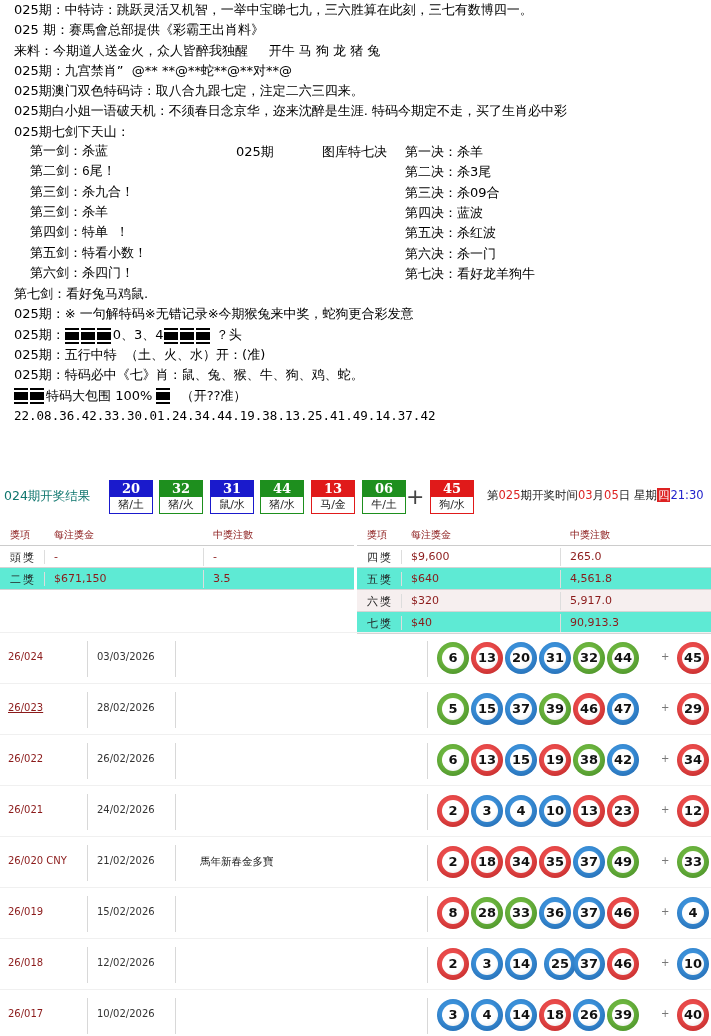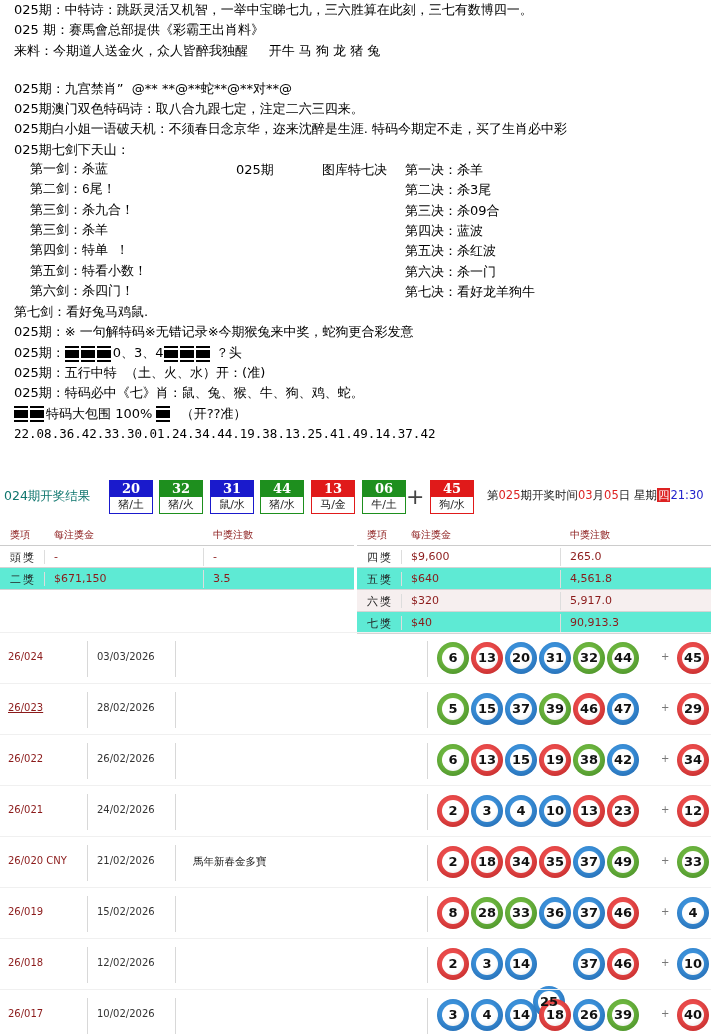--- a/index.html
+++ b/index.html
@@ -46,38 +46,38 @@
   .prize-row .sep2 { position: absolute; left: 203px; top: 2px; width: 1px; height: 18px; background: #ddd; }
   .prize-row .cnt { position: absolute; left: 213px; top: 4px; color: #8b1a1a; }
 
   
   .history { position: absolute; left: 0; top: 632px; width: 711px; }
   .hrow { height: 51px; position: relative; border-top: 1px solid #f0f0f0; }
   .hrow .drawno { position: absolute; left: 8px; top: 18px; font-size: 10px; color: #8b1a1a; }
   .hrow .drawno.link { text-decoration: underline; }
   .hrow .vsep { position: absolute; top: 8px; width: 1px; height: 36px; background: #d8d8d8; }
   .hrow .date { position: absolute; left: 97px; top: 18px; font-size: 10px; color: #333; }
-  .hrow .note { position: absolute; left: 193px; top: 18px; font-size: 10.5px; color: #222; }
+  .hrow .note { position: absolute; left: 200px; top: 18px; font-size: 10.5px; color: #222; }
   .balls { position: absolute; left: 437px; top: 9px; height: 34px; }
   .lball { position: absolute; top: 0; width: 32px; height: 32px; border-radius: 50%; }
   .lball::after { content: ""; position: absolute; left: 5px; top: 5px; width: 22px; height: 22px; border-radius: 50%; background: radial-gradient(circle at 40% 35%, #ffffff 55%, #e6e6e6 100%); }
   .lball .bn { position: absolute; left: 0; top: 0; width: 32px; height: 32px; line-height: 32px; text-align: center; font-weight: bold; font-size: 13px; color: #111; z-index: 2; }
   .lball.red { background: radial-gradient(circle at 45% 40%, #e94a4a 40%, #b51f1f 100%); }
   .lball.blue { background: radial-gradient(circle at 45% 40%, #3a8fd8 40%, #1b5fa5 100%); }
   .lball.green { background: radial-gradient(circle at 45% 40%, #6bb43e 40%, #3f8521 100%); }
   .bplus { position: absolute; top: 9px; font-size: 10px; color: #777; }
 </style>
 </head>
 <body>
 
 <div class="text-block">
   <div class="tline">025期：中特诗：跳跃灵活又机智，一举中宝睇七九，三六胜算在此刻，三七有数博四一。</div>
   <div class="tline">025 期：赛馬會总部提供《彩霸王出肖料》</div>
   <div class="tline" style="white-space:pre;">来料：今期道人送金火，众人皆醉我独醒     开牛 马 狗 龙 猪 兔</div>
-  <div class="tline" style="white-space:pre;margin-top:18px;">025期：九宫禁肖”  @** **@**蛇**@**对**@</div>
+  <div class="tline" style="white-space:pre;">025期：九宫禁肖”  @** **@**蛇**@**对**@</div>
   <div class="tline">025期澳门双色特码诗：取八合九跟七定，注定二六三四来。</div>
   <div class="tline">025期白小姐一语破天机：不须春日念京华，迩来沈醉是生涯. 特码今期定不走，买了生肖必中彩</div>
   <div class="tline">025期七剑下天山：</div>
 
   <div class="sword-grid">
     <span class="c1">第一剑：杀蓝</span>
     <span class="c2">025期</span>
     <span class="c3">图库特七决</span>
     <span class="c4">第一决：杀羊</span>
   </div>
@@ -420,21 +420,21 @@
       <div class="balls">
         <div class="lball red" style="left:0px;">
           <span class="bn">2</span>
         </div>
         <div class="lball blue" style="left:34px;">
           <span class="bn">3</span>
         </div>
         <div class="lball blue" style="left:68px;">
           <span class="bn">14</span>
         </div>
-        <div class="lball blue" style="left:96px;margin-top:38px;">
+        <div class="lball blue" style="left:107px;">
           <span class="bn">25</span>
         </div>
         <div class="lball blue" style="left:136px;">
           <span class="bn">37</span>
         </div>
         <div class="lball red" style="left:170px;">
           <span class="bn">46</span>
         </div>
         <span class="bplus" style="left:224px;">+</span>
         <div class="lball blue" style="left:240px;">

